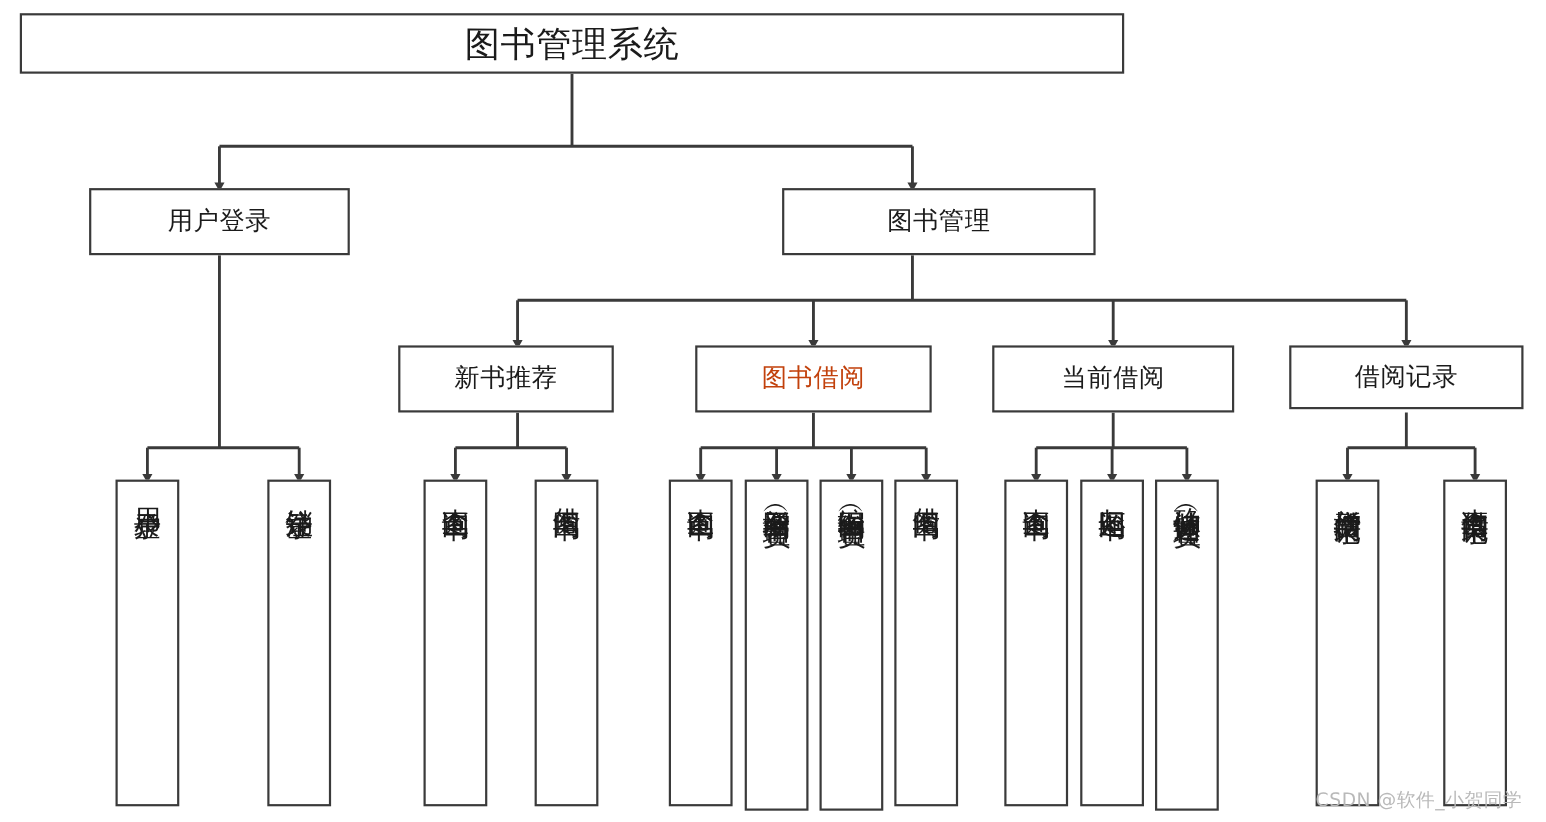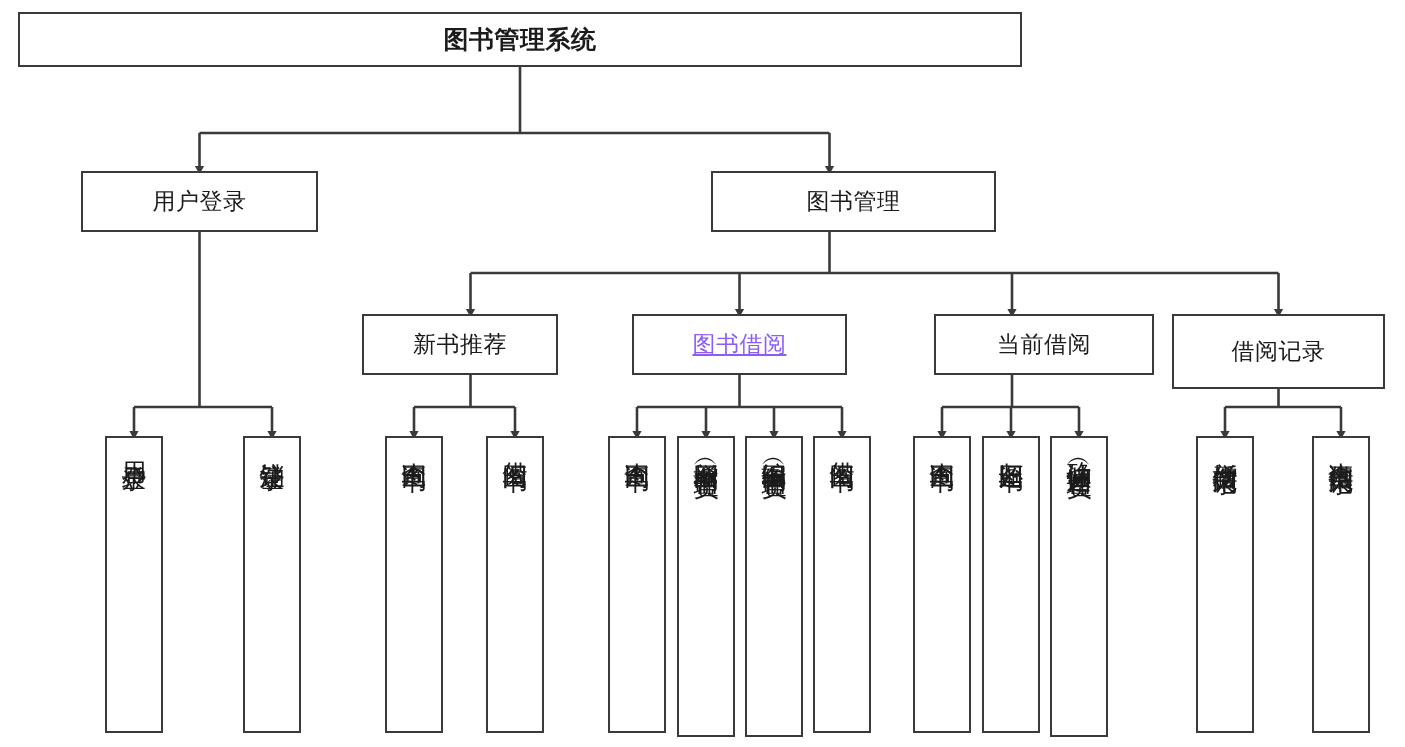--- a/index.html
+++ b/index.html
@@ -53,22 +53,21 @@
     padding-top: 4px;
   }
   .node.vertical .label {
     writing-mode: vertical-rl;
     text-orientation: upright;
     font-size: 25px;
     letter-spacing: 2px;
     line-height: 1;
   }
   .node.root .label {
-    font-size: 25px;
-    font-weight: bold;
+    font-size: 32px;
   }
   .watermark {
     position: absolute;
     color: #b9b9b9;
     font-size: 17px;
     white-space: nowrap;
     letter-spacing: 0.5px;
   }
 </style>
 </head>
@@ -124,26 +123,26 @@
       <div class="node horizontal" style="left: 81px; top: 171px; width: 237px; height: 61px; border-color: rgb(58, 58, 58); background: rgb(255, 255, 255);">
         <span class="label" style="color: rgb(27, 27, 27);">用户登录</span>
       </div>
       <div class="node horizontal" style="left: 711px; top: 171px; width: 285px; height: 61px; border-color: rgb(58, 58, 58); background: rgb(255, 255, 255);">
         <span class="label" style="color: rgb(27, 27, 27);">图书管理</span>
       </div>
       <div class="node horizontal" style="left: 362px; top: 314px; width: 196px; height: 61px; border-color: rgb(58, 58, 58); background: rgb(255, 255, 255);">
         <span class="label" style="color: rgb(27, 27, 27);">新书推荐</span>
       </div>
       <div class="node horizontal" style="left: 632px; top: 314px; width: 215px; height: 61px; border-color: rgb(58, 58, 58); background: rgb(255, 255, 255);">
-        <span class="label" style="color: #8b5cf6; text-decoration: underline;">图书借阅</span>
+        <span class="label" style="color: #c2410c;">图书借阅</span>
       </div>
-      <div class="node horizontal" style="left: 934px; top: 314px; width: 220px; height: 61px; border-color: rgb(58, 58, 58); background: rgb(255, 255, 255);">
+      <div class="node horizontal" style="left: 902px; top: 314px; width: 220px; height: 61px; border-color: rgb(58, 58, 58); background: rgb(255, 255, 255);">
         <span class="label" style="color: rgb(27, 27, 27);">当前借阅</span>
       </div>
-      <div class="node horizontal" style="left: 1172px; top: 314px; width: 213px; height: 75px; border-color: rgb(58, 58, 58); background: rgb(255, 255, 255);">
+      <div class="node horizontal" style="left: 1172px; top: 314px; width: 213px; height: 58px; border-color: rgb(58, 58, 58); background: rgb(255, 255, 255);">
         <span class="label" style="color: rgb(27, 27, 27);">借阅记录</span>
       </div>
       <div class="node vertical" style="left: 105px; top: 436px; width: 58px; height: 297px; border-color: rgb(58, 58, 58); background: rgb(255, 255, 255);">
         <span class="label" style="color: rgb(27, 27, 27);">用户登录</span>
       </div>
       <div class="node vertical" style="left: 243px; top: 436px; width: 58px; height: 297px; border-color: rgb(58, 58, 58); background: rgb(255, 255, 255);">
         <span class="label" style="color: rgb(27, 27, 27);">注销登录</span>
       </div>
       <div class="node vertical" style="left: 385px; top: 436px; width: 58px; height: 297px; border-color: rgb(58, 58, 58); background: rgb(255, 255, 255);">
         <span class="label" style="color: rgb(27, 27, 27);">查询图书</span>
@@ -172,13 +171,14 @@
       <div class="node vertical" style="left: 1050px; top: 436px; width: 58px; height: 301px; border-color: rgb(58, 58, 58); background: rgb(255, 255, 255);">
         <span class="label" style="color: rgb(27, 27, 27);">确认归还（管理员）</span>
       </div>
       <div class="node vertical" style="left: 1196px; top: 436px; width: 58px; height: 297px; border-color: rgb(58, 58, 58); background: rgb(255, 255, 255);">
         <span class="label" style="color: rgb(27, 27, 27);">新增借阅记录</span>
       </div>
       <div class="node vertical" style="left: 1312px; top: 436px; width: 58px; height: 297px; border-color: rgb(58, 58, 58); background: rgb(255, 255, 255);">
         <span class="label" style="color: rgb(27, 27, 27);">查询借阅记录</span>
       </div>
     </div>
+  <div class="watermark" style="left: 1196px; top: 716px; color: rgb(185, 185, 185);">CSDN @软件_小贺同学</div>
 </div>
 
 </body></html>

